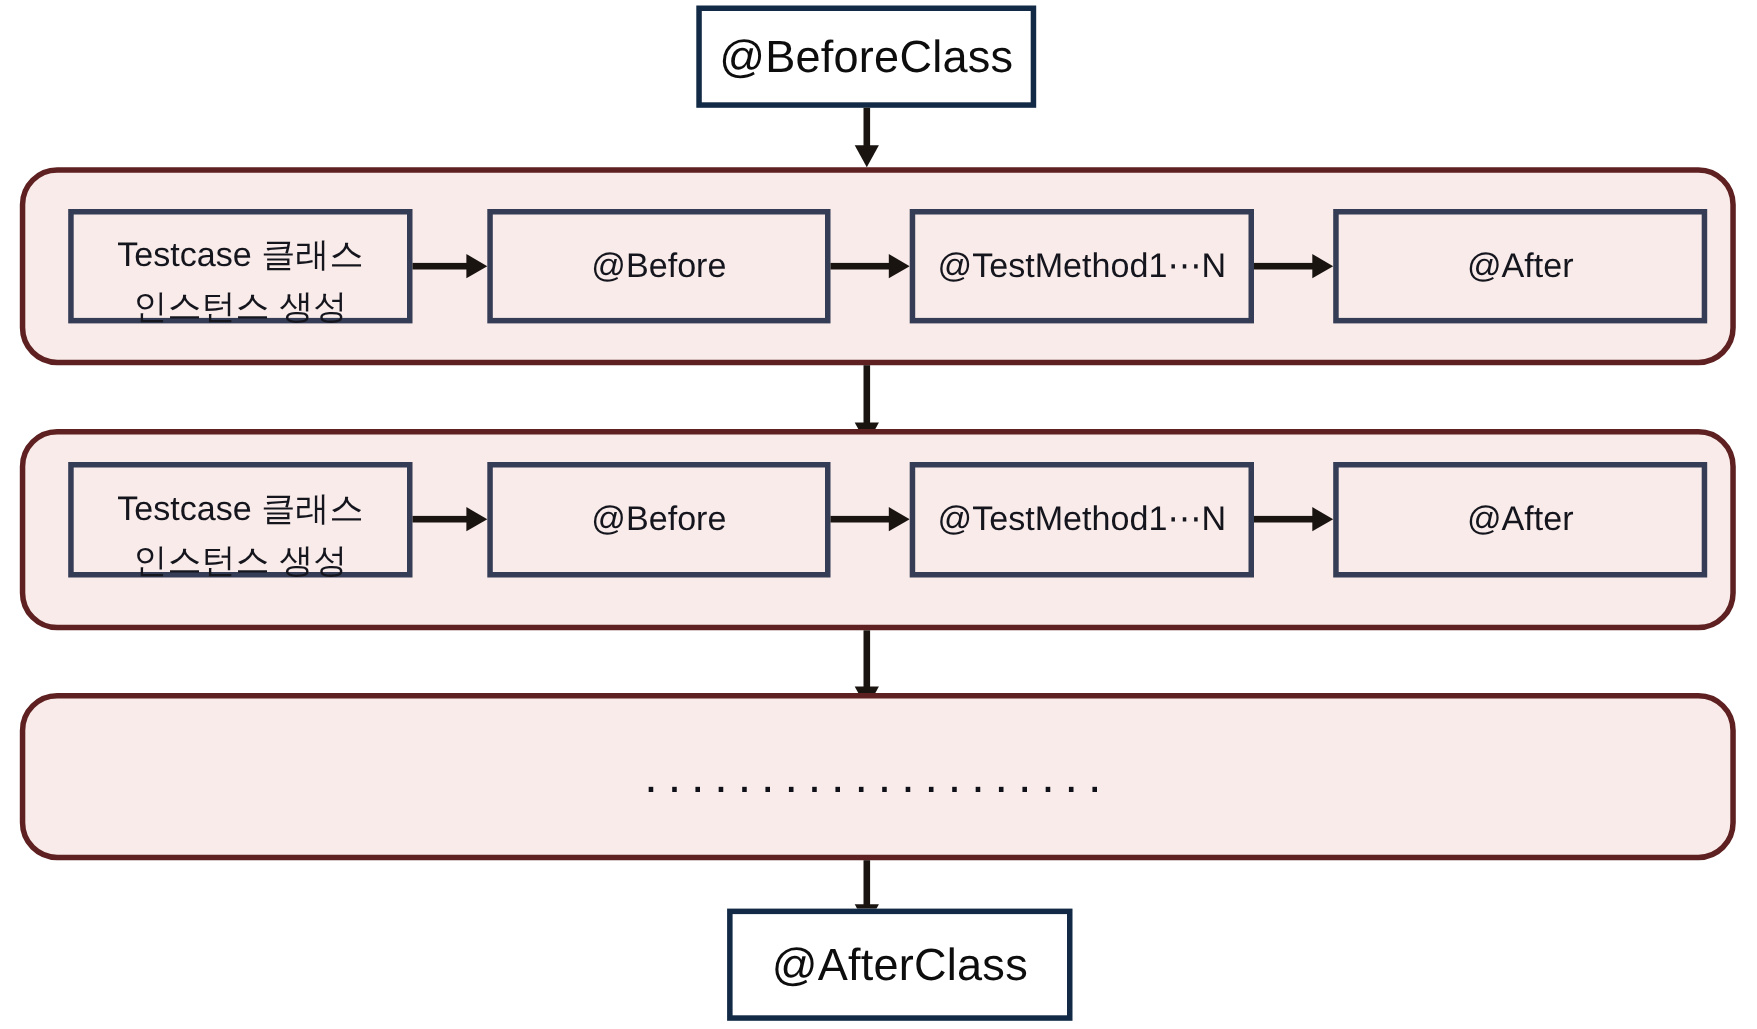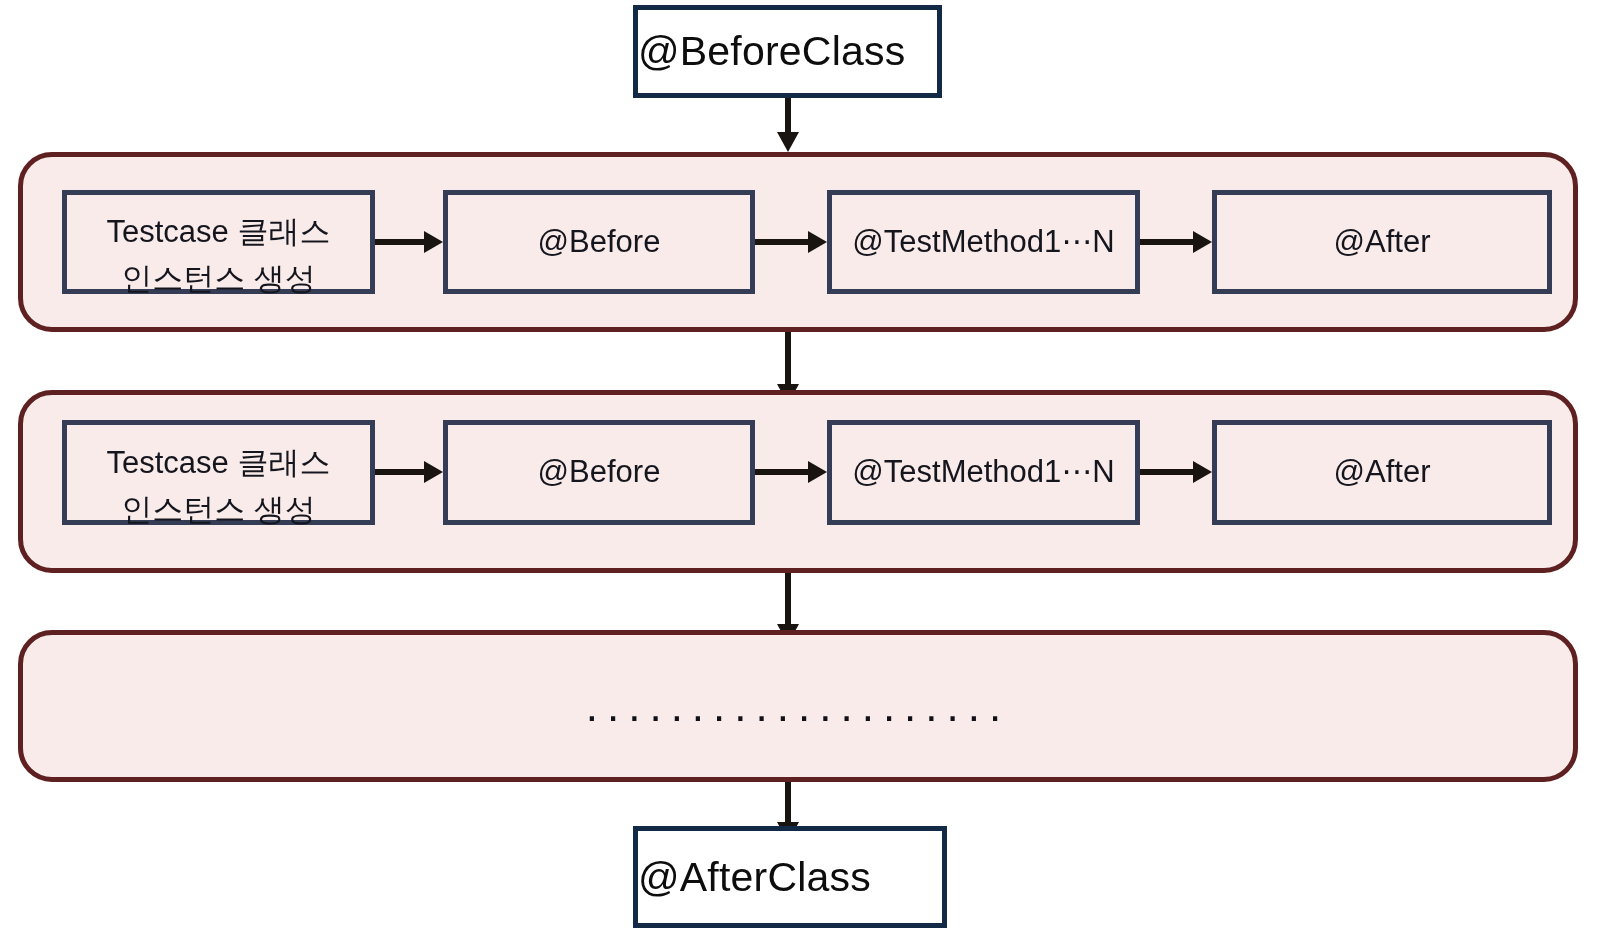--- a/index.html
+++ b/index.html
@@ -19,21 +19,21 @@
   }
 
   
   .term-box {
     position: absolute;
     box-sizing: border-box;
     background: #ffffff;
     border: 5px solid #122a45;
     display: flex;
     align-items: center;
-    justify-content: flex-start;
+    justify-content: center;
   }
   .term-box .label {
     font-size: 41px;
     color: #0d0d0d;
     letter-spacing: 0.2px;
     white-space: nowrap;
     line-height: 1;
   }
 
   
@@ -218,17 +218,17 @@
 
   <div class="dots" style="left:18px; top:630px; width:1560px; height:152px;">
     <span>....................</span>
   </div>
 
   <div class="arrow-v" style="left:788px; top:782px;">
     <div class="shaft" style="height:46px;"></div>
     <div class="head" style="top:40px;"></div>
   </div>
 
-  <div class="term-box" style="left:633px; top:826px; width:314px; height:102px;">
+  <div class="term-box" style="left:661px; top:826px; width:314px; height:102px;">
     <span class="label">@AfterClass</span>
   </div>
 
 </div>
 
 </body></html>

